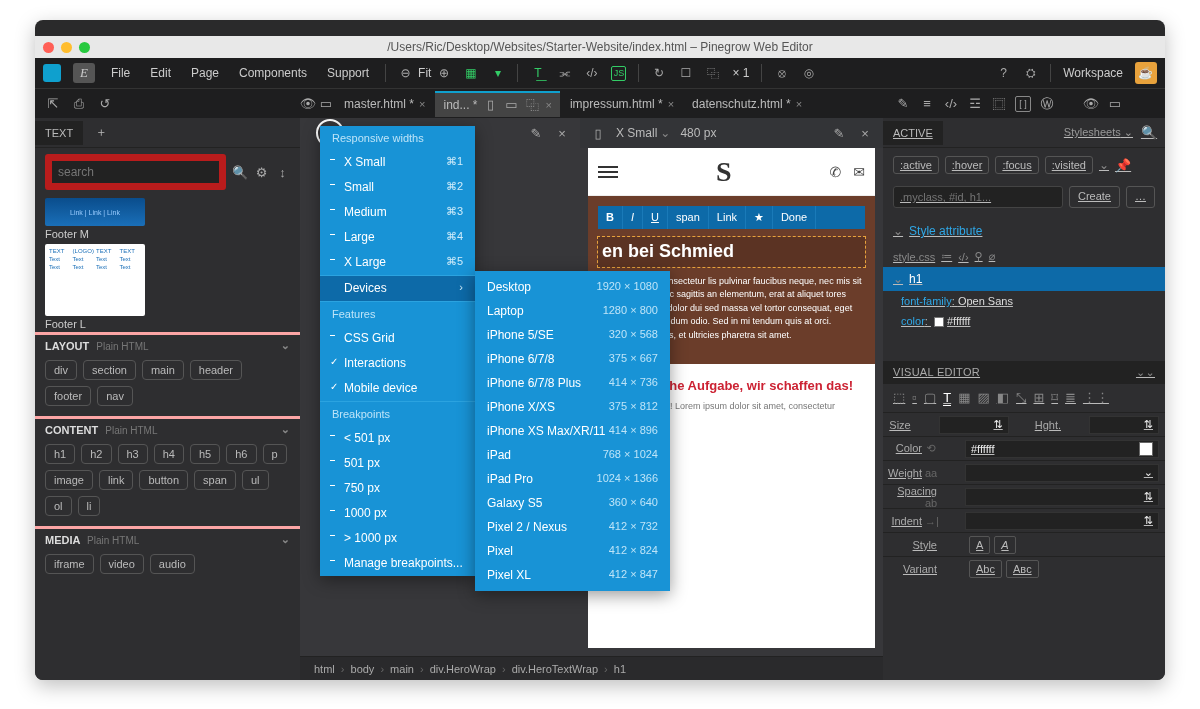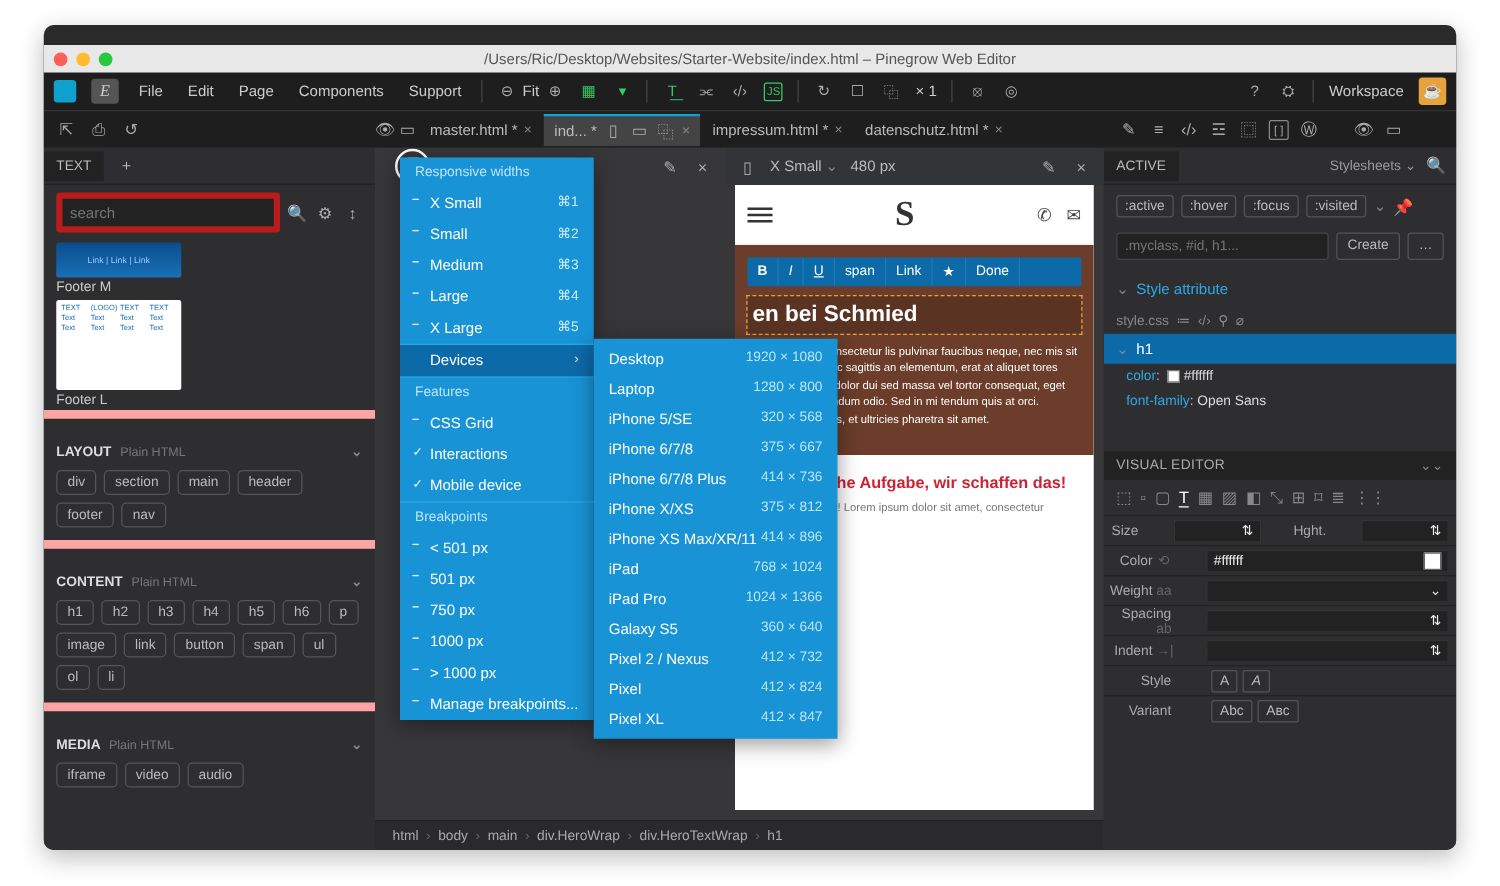--- a/index.html
+++ b/index.html
@@ -38,26 +38,26 @@
 
 
 .main { flex: 1; display: flex; overflow: hidden; }
 
 
 .lpanel { width: 265px; background: #2e2e30; display: flex; flex-direction: column; font-size: 12px; color: #bbb; overflow-y: auto; }
 .lp-tabs { display: flex; align-items: center; height: 30px; border-bottom: 1px solid #222; }
 .lp-tab { padding: 6px 10px; background: #222; margin-right: 2px; font-size: 11px; }
 .lp-plus { padding: 6px 10px; }
 .searchrow { display: flex; align-items: center; padding: 6px 10px; gap: 6px; }
-.searchrow input { flex: 1; background: #222; border: 5px solid #b91c1c; color: #999; font-size: 12px; padding: 4px 6px; border-radius: 3px; }
+.searchrow input { flex: 1; background: #222; border: 7px solid #b91c1c; color: #999; font-size: 12px; padding: 4px 6px; border-radius: 3px; }
 .thumb { margin: 2px 10px; }
 .thumb-img { width: 100px; height: 28px; background: linear-gradient(#0a4d8c,#1a6fb8); border-radius: 2px; display: flex; align-items: center; justify-content: center; color: #9cf; font-size: 7px; }
 .thumb-img.lg { height: 72px; background: #fff; display: grid; grid-template-columns: 1fr 1fr 1fr 1fr; padding: 4px; gap: 2px; color: #1a6fb8; font-size: 6px; align-content: start; }
 .thumb-label { font-size: 11px; color: #ccc; margin-top: 2px; }
-.lp-section { border-top: 7px solid #fca5a5; padding: 20px 10px 10px; }
+.lp-section { border-top: 3px solid #fca5a5; padding: 4px 10px 10px; }
 .lp-shead { display: flex; justify-content: space-between; align-items: center; color: #ddd; font-size: 11px; font-weight: 600; margin-bottom: 8px; }
 .lp-shead small { color: #777; font-weight: 400; font-size: 10px; margin-left: 4px; }
 .chev { color: #888; }
 .pills { display: flex; flex-wrap: wrap; gap: 6px; }
 .pill { border: 1px solid #555; border-radius: 4px; padding: 3px 8px; font-size: 11px; cursor: pointer; }
 
 
 .center { flex: 1; background: #37373a; display: flex; flex-direction: column; position: relative; overflow: hidden; }
 .circled { width: 28px; height: 28px; border: 2px solid #fff; border-radius: 50%; display: flex; align-items: center; justify-content: center; margin-left: 6px; }
 .cvrow { flex: 1; display: flex; gap: 0; overflow: hidden; position: relative; }
@@ -92,21 +92,21 @@
 
 
 .preview-col { display: flex; flex-direction: column; }
 .pv-toolbar { height: 30px; display: flex; align-items: center; gap: 10px; padding: 0 10px; font-size: 12px; color: #bbb; background: #333437; }
 .pv-toolbar .sel { display:flex; align-items:center; gap:3px; }
 
 .breadcrumb { height: 24px; background: #2a2a2c; display: flex; align-items: center; gap: 6px; padding: 0 14px; font-size: 11px; color: #aaa; border-top: 1px solid #222; }
 .crumb::after { content: ' ›'; color: #666; margin-left: 3px; }
 
 
-.rpanel { width: 282px; background: #2e2e30; display: flex; flex-direction: column; font-size: 12px; color: #bbb; overflow-y: auto; }
+.rpanel { width: 282px; background: #2e2e30; display: flex; flex-direction: column; font-size: 12px; color: #bbb; overflow-y: auto; text-decoration: underline; }
 .rp-tabs { display: flex; align-items: center; height: 30px; border-bottom: 1px solid #222; justify-content: space-between; padding-right: 8px; }
 .rp-tab { padding: 6px 10px; background: #222; font-size: 11px; }
 .rp-tright { display:flex; gap:8px; align-items:center; color: #999; font-size: 11px; }
 .pseudo-row { display:flex; gap:6px; padding:8px 10px; align-items:center; }
 .pseudo { border:1px solid #555; border-radius:3px; padding:2px 6px; font-size:11px; cursor:pointer; }
 .create-row { display:flex; gap:6px; padding:4px 10px 8px; }
 .create-row input { flex:1; background:#222; border:1px solid #444; color:#888; font-size:11px; padding:4px 6px; border-radius:3px; }
 .create-row .btn { border:1px solid #555; border-radius:3px; padding:3px 8px; font-size:11px; }
 .style-attr { padding:8px 10px; color:#2fa7e6; font-size:12px; display:flex; gap:6px; align-items:center; }
 .stylecss { padding:4px 10px; color:#888; font-size:11px; display:flex; gap:6px; align-items:center; }
@@ -516,22 +516,22 @@
         <span>style.css</span>
         <span>≔</span>
           <span>‹/›</span>
           <span>⚲</span>
           <span>⌀</span>
       </div>
       <div class="h1row">
           <span class="chev">⌄</span>
           <span>h1</span>
         </div>
+      <div class="proprow"><span class="propname">font-family</span>: <span class="propval">Open Sans</span></div>
       <div class="proprow"><span class="propname">color</span>: <span class="swatch"></span><span class="propval">#ffffff</span></div>
-      <div class="proprow"><span class="propname">font-family</span>: <span class="propval">Open Sans</span></div>
 
       <div class="ve-head" style="margin-top:30px">
           <span>VISUAL EDITOR</span>
           <span class="chev">⌄⌄</span>
         </div>
       <div class="ve-icons">
         <span>⬚</span>
         <span>▫</span>
         <span>▢</span>
         <span style="color:#fff;border-bottom:1px solid #fff">T</span>

